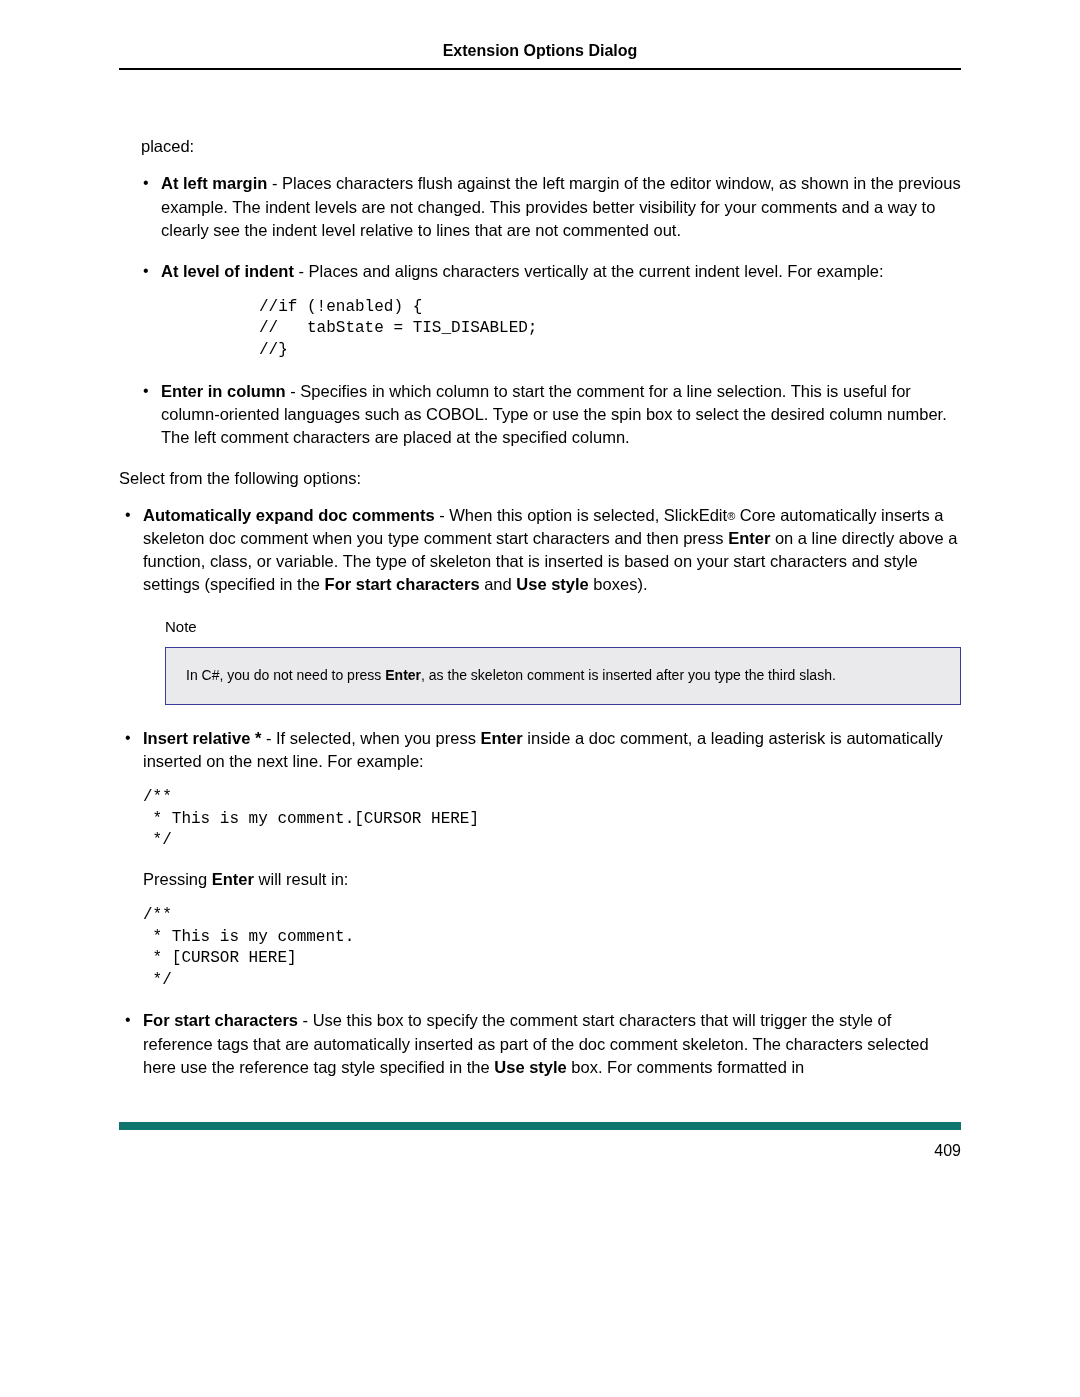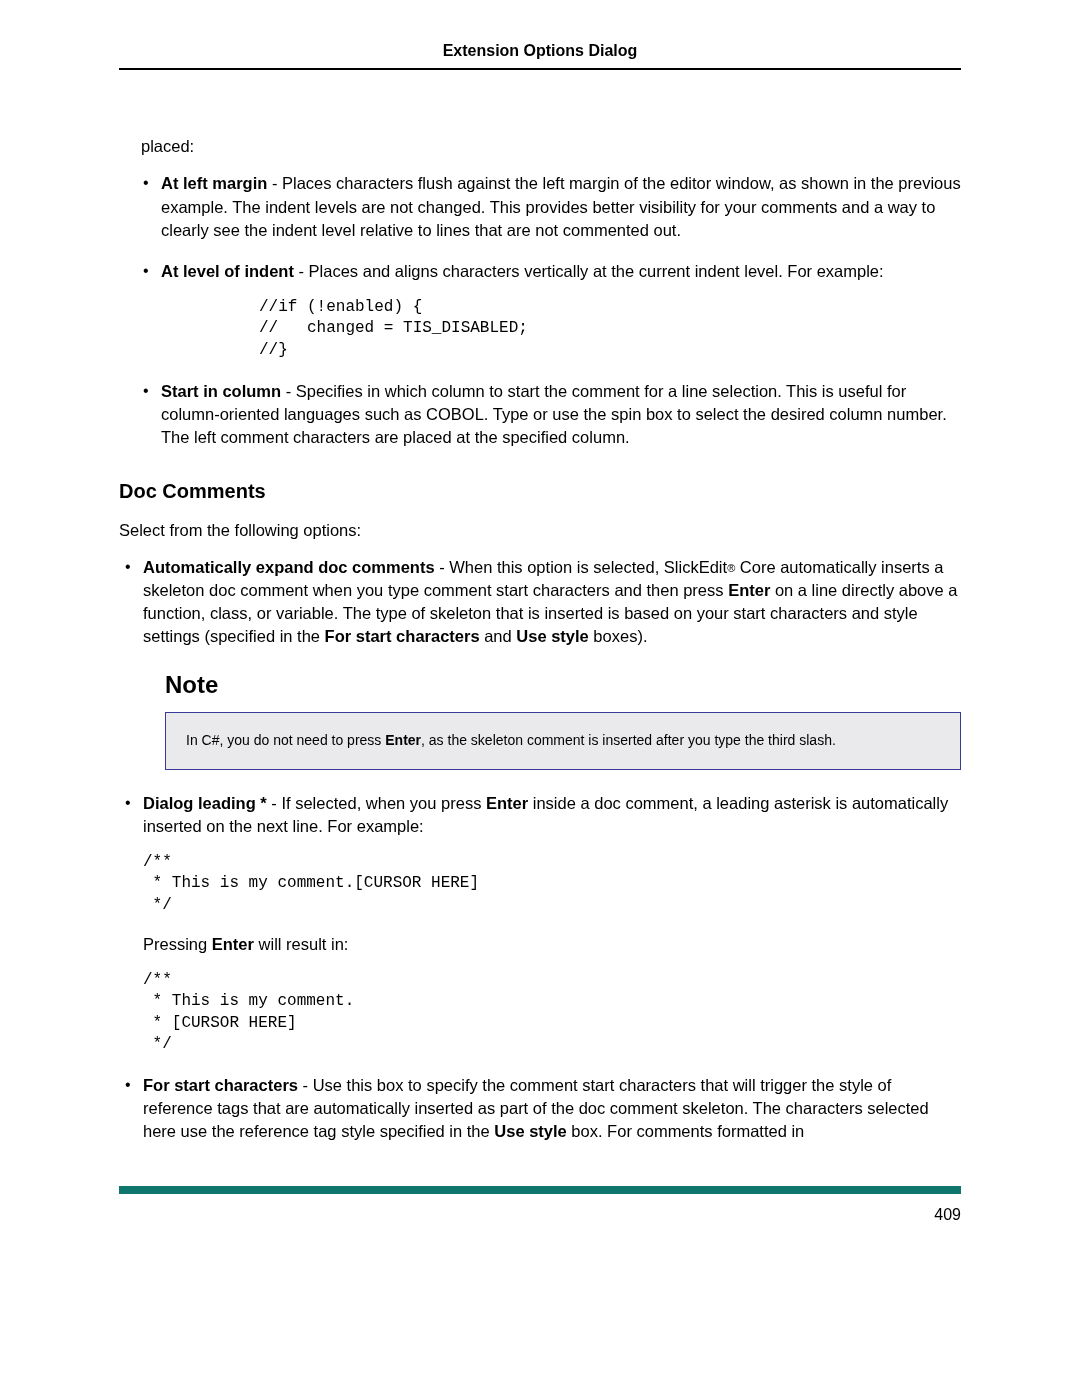--- a/index.html
+++ b/index.html
@@ -64,22 +64,22 @@
   }
   pre.code.indented {
     margin-left: 98px;
   }
   h3.section {
     font-size: 20px;
     font-weight: bold;
     margin: 28px 0 14px 0;
   }
   .note-heading {
-    font-size: 24px;
-    font-weight: bold;
+    font-size: 15px;
+    font-weight: normal;
     margin: 20px 0 10px 22px;
   }
   .note-box {
     background: #eaeaec;
     border: 1px solid #3a3a9a;
     padding: 18px 20px;
     margin: 0 0 22px 22px;
     font-size: 14px;
   }
   .regmark {
@@ -97,44 +97,43 @@
 
     <p class="para" style="margin-left:22px;">placed:</p>
 
     <ul class="bullet-list" style="margin-left:22px;">
       <li>
         <b>At left margin</b><span> - Places characters flush against the left margin of the editor window, as shown in the previous example. The indent levels are not changed. This provides better visibility for your comments and a way to clearly see the indent level relative to lines that are not commented out.</span>
       </li>
       <li>
         <b>At level of indent</b><span> - Places and aligns characters vertically at the current indent level. For example:</span>
         <pre class="code indented">//if (!enabled) {
-//   changed = TIS_DISABLED;
+//   tabState = TIS_DISABLED;
 //}</pre>
       </li>
       <li>
-        <b>Start in column</b><span> - Specifies in which column to start the comment for a line selection. This is useful for column-oriented languages such as COBOL. Type or use the spin box to select the desired column number. The left comment characters are placed at the specified column.</span>
+        <b>Enter in column</b><span> - Specifies in which column to start the comment for a line selection. This is useful for column-oriented languages such as COBOL. Type or use the spin box to select the desired column number. The left comment characters are placed at the specified column.</span>
       </li>
     </ul>
 
-    <h3 class="section">Doc Comments</h3>
 
     <p class="para">Select from the following options:</p>
 
     <ul class="bullet-list">
       <li>
         <b>Automatically expand doc comments</b><span> - When this option is selected, SlickEdit</span><span class="regmark">®</span><span> Core automatically inserts a skeleton doc comment when you type comment start characters and then press </span><b>Enter</b><span> on a line directly above a function, class, or variable. The type of skeleton that is inserted is based on your start characters and style settings (specified in the </span><b>For start characters</b><span> and </span><b>Use style</b><span> boxes).</span>
 
         <div class="note-heading">Note</div>
         <div class="note-box">
           <span>In C#, you do not need to press </span><b>Enter</b><span>, as the skeleton comment is inserted after you type the third slash.</span>
         </div>
       </li>
 
       <li>
-        <b>Dialog leading *</b><span> - If selected, when you press </span><b>Enter</b><span> inside a doc comment, a leading asterisk is automatically inserted on the next line. For example:</span>
+        <b>Insert relative *</b><span> - If selected, when you press </span><b>Enter</b><span> inside a doc comment, a leading asterisk is automatically inserted on the next line. For example:</span>
         <pre class="code">/**
  * This is my comment.[CURSOR HERE]
  */</pre>
         <p class="para">
           <span>Pressing </span><b>Enter</b><span> will result in:</span>
         </p>
         <pre class="code">/**
  * This is my comment.
  * [CURSOR HERE]
  */</pre>

